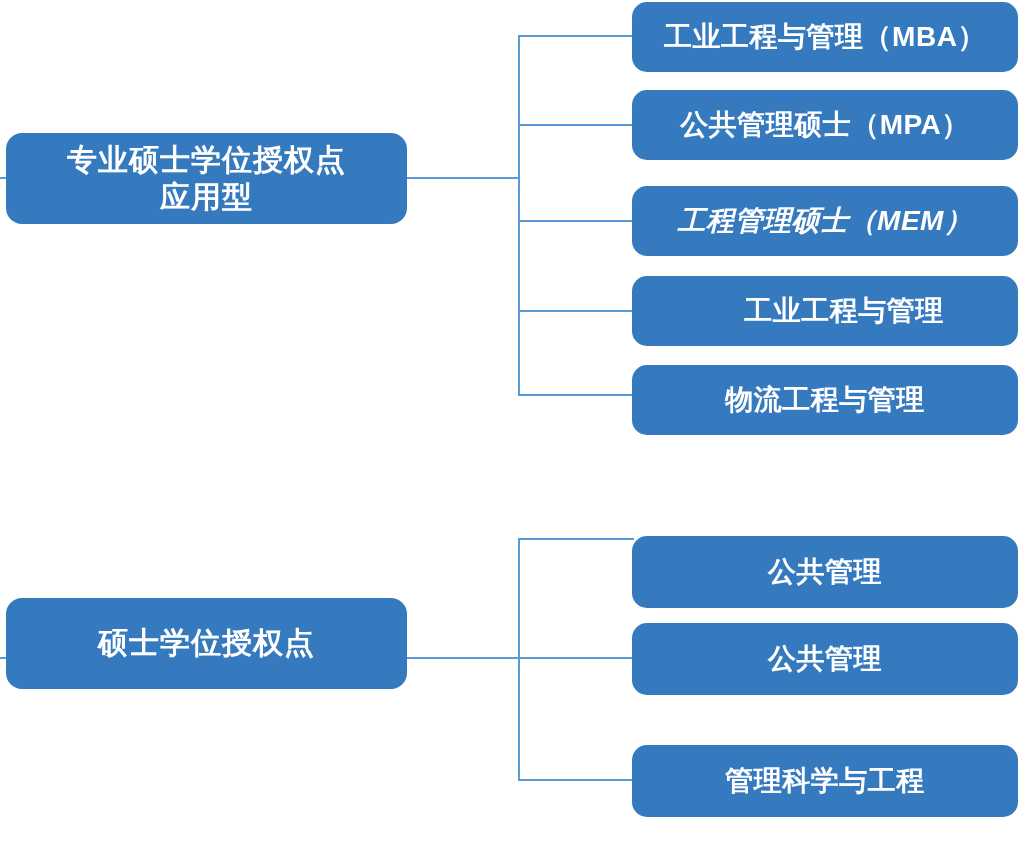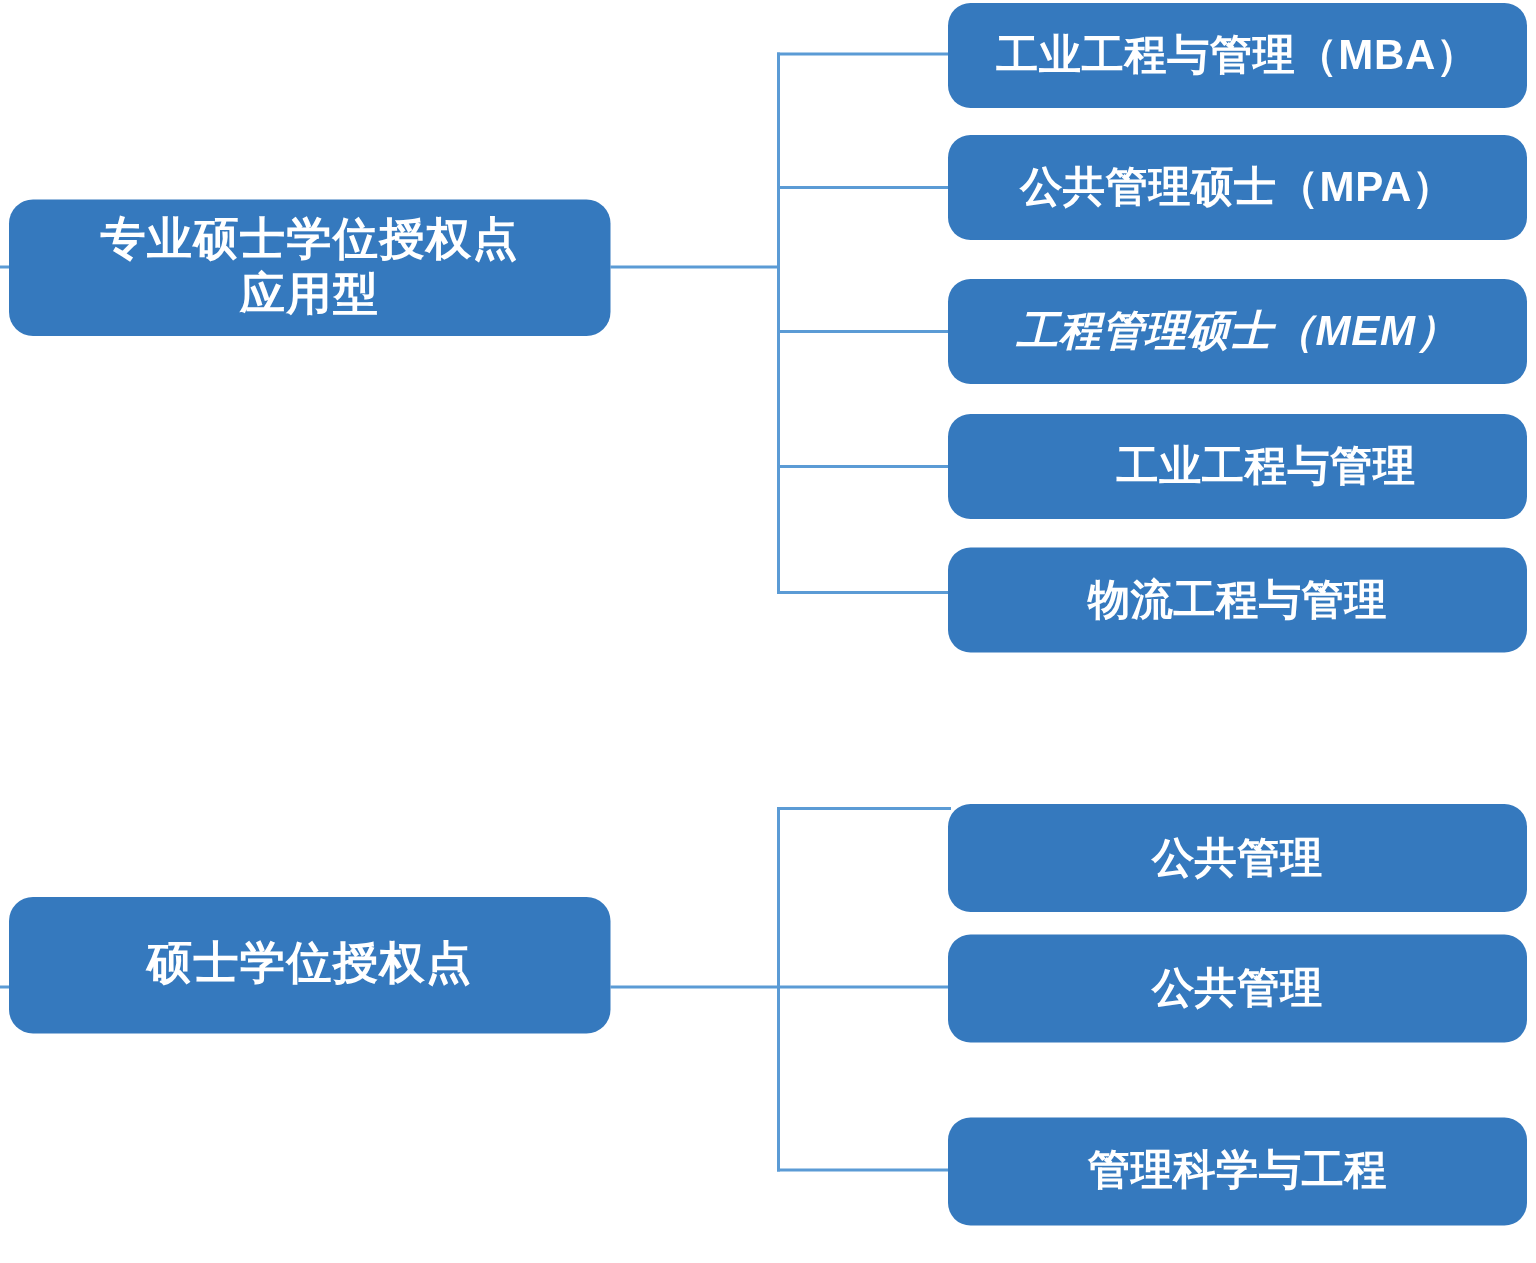--- a/index.html
+++ b/index.html
@@ -53,21 +53,21 @@
   .l1 { top: 2px; }
   .l2 { top: 90px; }
   .l3 { top: 186px; font-style: italic; }
   .l4 { top: 276px; padding-left: 48px; }
   .l5 { top: 365px; }
 
   
   .g2leaf { height: 72px; font-size: 28px; }
   .m1 { top: 503px; margin-top: 33px; }
   .m2 { top: 623px; }
-  .m3 { top: 745px; font-family: Liberation Serif, serif; }
+  .m3 { top: 745px; }
 
   .root1 { top: 133px; }
   .root2 { top: 598px; }
 
   
   .conn {
     position: absolute;
     background: #5B9BD5;
   }
   .h { height: 2px; }

